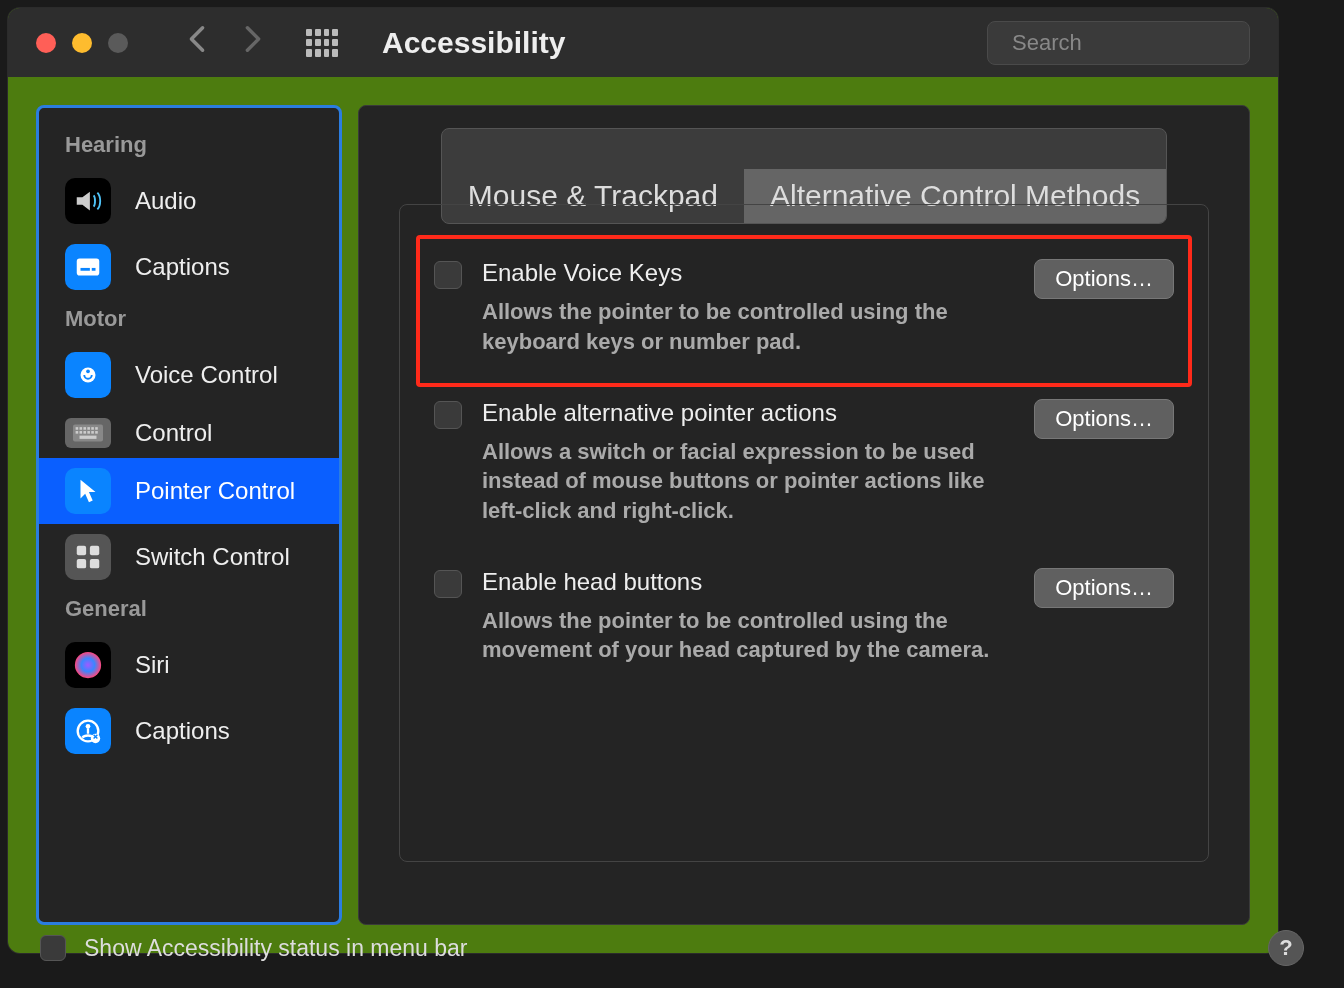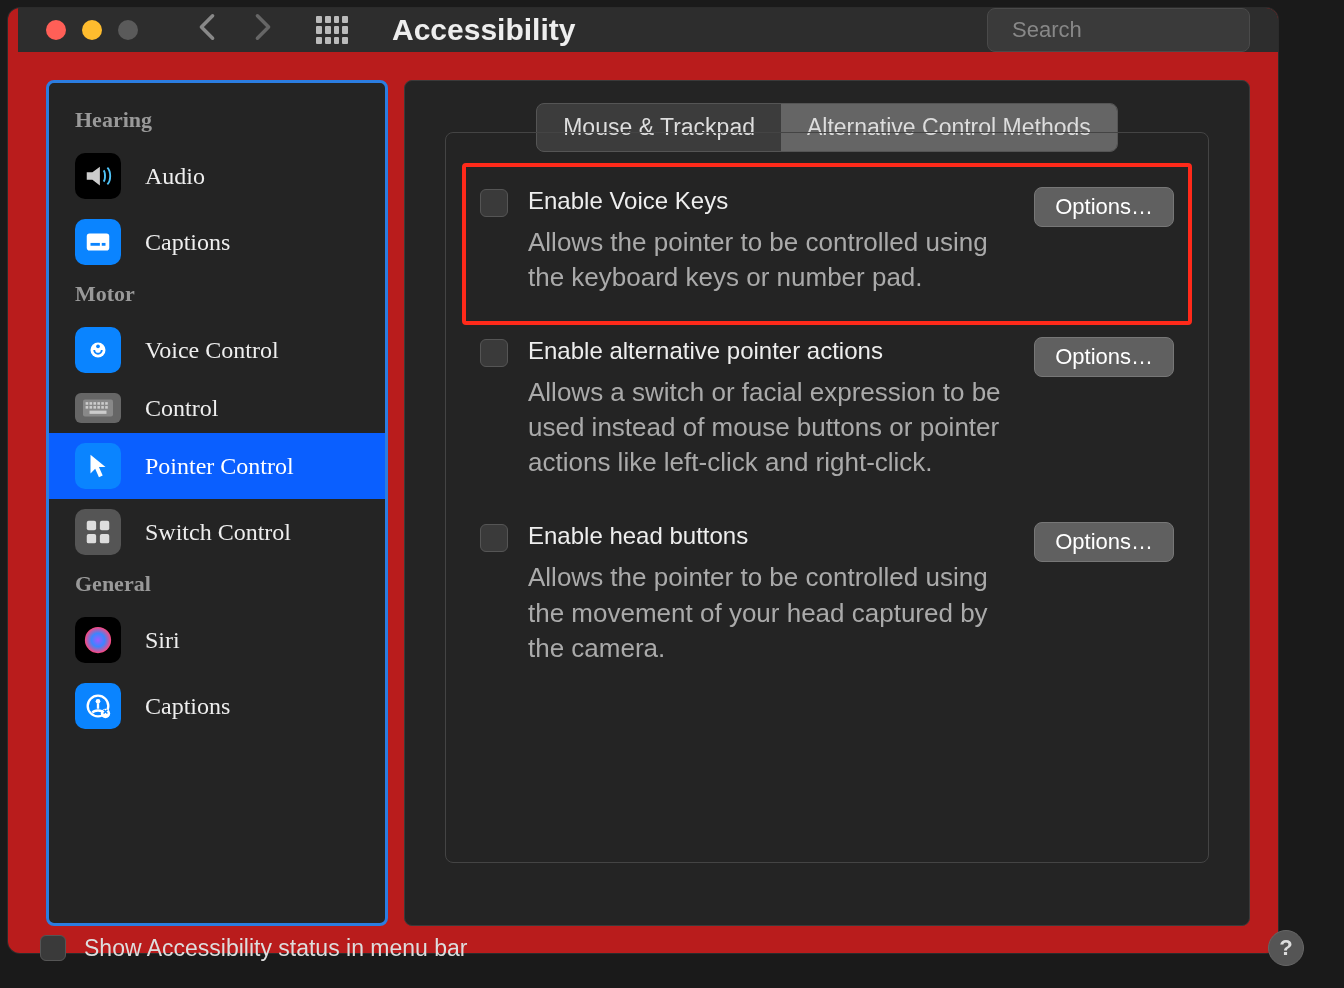--- a/index.html
+++ b/index.html
@@ -8,27 +8,26 @@
   font-family: -apple-system, BlinkMacSystemFont, "Segoe UI", sans-serif;
   width: 1344px;
   height: 988px;
   overflow: hidden;
   color: #fff;
 }
 .window {
   width: 1270px;
   height: 945px;
   margin: 8px;
-  background: #b91c1c;
+  background: #4d7c0f;
   border-radius: 12px;
   display: flex;
   flex-direction: column;
   overflow: hidden;
   box-shadow: 0 0 0 1px rgba(255,255,255,0.08);
-  padding-left: 10px;
 }
 .titlebar {
   height: 88px;
   display: flex;
   align-items: center;
   padding: 0 28px;
   gap: 20px;
   background: #2d2d2d;
 }
 .traffic-lights { display: flex; gap: 16px; align-items: center; }
@@ -42,61 +41,60 @@
 .grid-icon span { background: #bbb; border-radius: 1px; }
 .title { font-size: 30px; font-weight: 600; color: #eee; margin-left: 24px; }
 .search-wrap { margin-left: auto; width: 263px; height: 44px; background: #3a3a3a; border-radius: 8px; display: flex; align-items: center; padding: 0 14px; gap: 10px; border: 1px solid #4a4a4a; }
 .search-icon { width: 20px; height: 20px; }
 .search-input { background: transparent; border: none; outline: none; color: #999; font-size: 22px; flex: 1; }
 .search-input::placeholder { color: #888; }
 
 .body-area { flex: 1; display: flex; padding: 28px; gap: 16px; }
 
 .sidebar {
-  width: 342px;
+  width: 306px;
   background: #242424;
   border: 3px solid #2b7de0;
   border-radius: 8px;
   padding: 18px 0;
   overflow: auto;
-  font-family: Liberation Serif, serif;
 }
 .section-label { color: #999; font-size: 22px; font-weight: 600; padding: 6px 26px 10px; }
 .sb-item { display: flex; align-items: center; gap: 24px; padding: 10px 26px; font-size: 24px; color: #eee; cursor: pointer; }
 .sb-item.selected { background: #0a5fff; color: #fff; }
 .sb-icon { width: 46px; height: 46px; border-radius: 10px; display: flex; align-items: center; justify-content: center; flex-shrink: 0; }
 .sb-icon svg { width: 30px; height: 30px; }
 
 .main-panel {
   flex: 1;
   background: #242424;
   border-radius: 8px;
   border: 1px solid #3a3a3a;
   position: relative;
   padding: 0;
 }
 .tabs-wrap { display: flex; justify-content: center; position: relative; top: -2px; }
 .tabs { display: flex; background: #3c3c3c; border-radius: 8px; overflow: hidden; border: 1px solid #555; margin-top: 24px; }
-.tab { padding: 10px 26px; font-size: 23px; color: #ddd; cursor: pointer; }
+.tab { padding: 10px 26px; font-size: 30px; color: #ddd; cursor: pointer; margin-top: 40px; }
 .tab.active { background: #656565; }
 
 .content-box {
   margin: 0 40px 40px;
   border: 1px solid #444;
   border-radius: 8px;
   padding: 48px 34px 160px;
   position: relative;
   top: -22px;
 }
 
 .setting-row { display: flex; align-items: flex-start; gap: 20px; padding: 6px 0 36px; position: relative; }
 .checkbox { width: 28px; height: 28px; border-radius: 6px; background: #3a3a3a; border: 1px solid #555; flex-shrink: 0; margin-top: 2px; cursor: pointer; }
 .setting-text { flex: 1; }
 .setting-label { font-size: 24px; color: #eee; margin-bottom: 10px; }
-.setting-desc { font-size: 26px; color: #aaa; line-height: 1.35; max-width: 560px; }
+.setting-desc { font-size: 22px; color: #aaa; line-height: 1.35; max-width: 560px; font-weight: bold; }
 .options-btn { background: #606060; border: 1px solid #777; border-radius: 8px; padding: 6px 20px; font-size: 22px; color: #fff; cursor: pointer; flex-shrink: 0; }
 
 .highlight-box { position: absolute; border: 4px solid #ff2a1a; border-radius: 4px; pointer-events: none; }
 
 .footer-row { position: absolute; bottom: 22px; left: 40px; right: 40px; display: flex; align-items: center; gap: 18px; }
 .footer-check { width: 26px; height: 26px; border-radius: 6px; background: #3a3a3a; border: 1px solid #555; cursor: pointer; }
 .footer-label { font-size: 23px; color: #ddd; }
 .help-btn { margin-left: auto; width: 36px; height: 36px; border-radius: 50%; background: #555; display: flex; align-items: center; justify-content: center; color: #ddd; font-size: 22px; font-weight: 600; cursor: pointer; border: 1px solid #666; }
 </style>
 </head>

